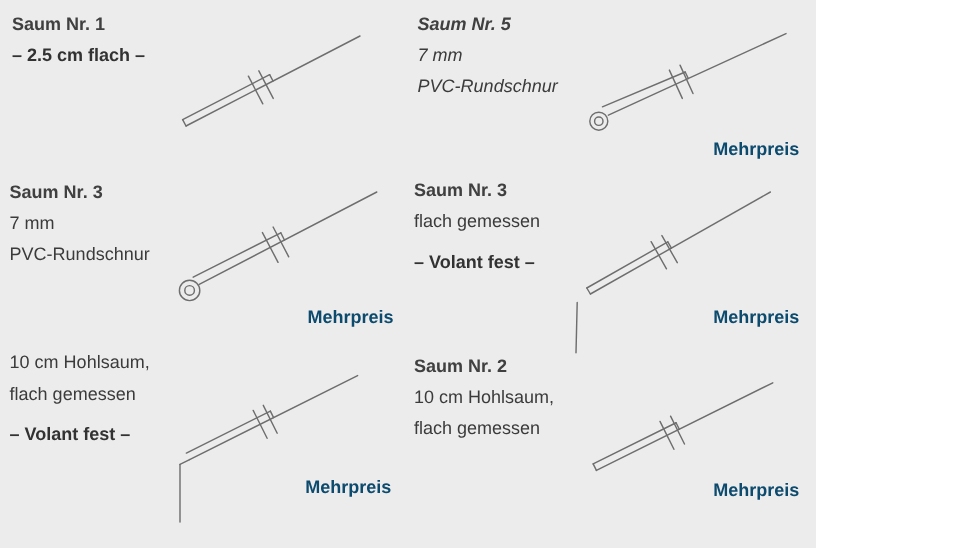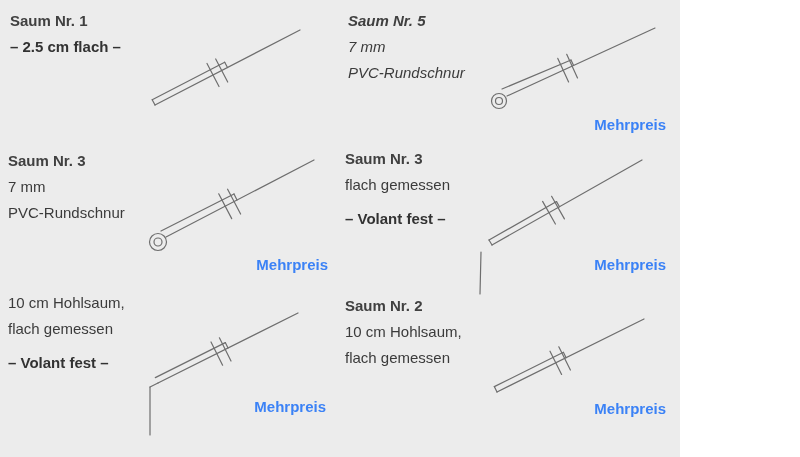--- a/index.html
+++ b/index.html
@@ -12,21 +12,21 @@
   .gray-bg {
     position:absolute; left:0; top:0; width:680px; height:457px;
     background:#ececec;
   }
   .panel-text {
     position:absolute; font-size:15px; line-height:26px; white-space:nowrap;
   }
   .title { font-weight:bold; color:#404040; }
   .note  { font-weight:bold; color:#323232; margin-top:8px; }
   .mehrpreis {
-    position:absolute; font-size:15px; font-weight:bold; color:#3b82f6;
+    position:absolute; font-size:15px; font-weight:bold; color:#0c4a6e;
     width:106px; text-align:right; white-space:nowrap;
   }
   .drawing { position:absolute; }
   .drawing path, .drawing line, .drawing circle {
     stroke:#6e6e6e; stroke-width:1.2; fill:none; stroke-linecap:round;
   }
 </style>
 </head>
 <body>
 

